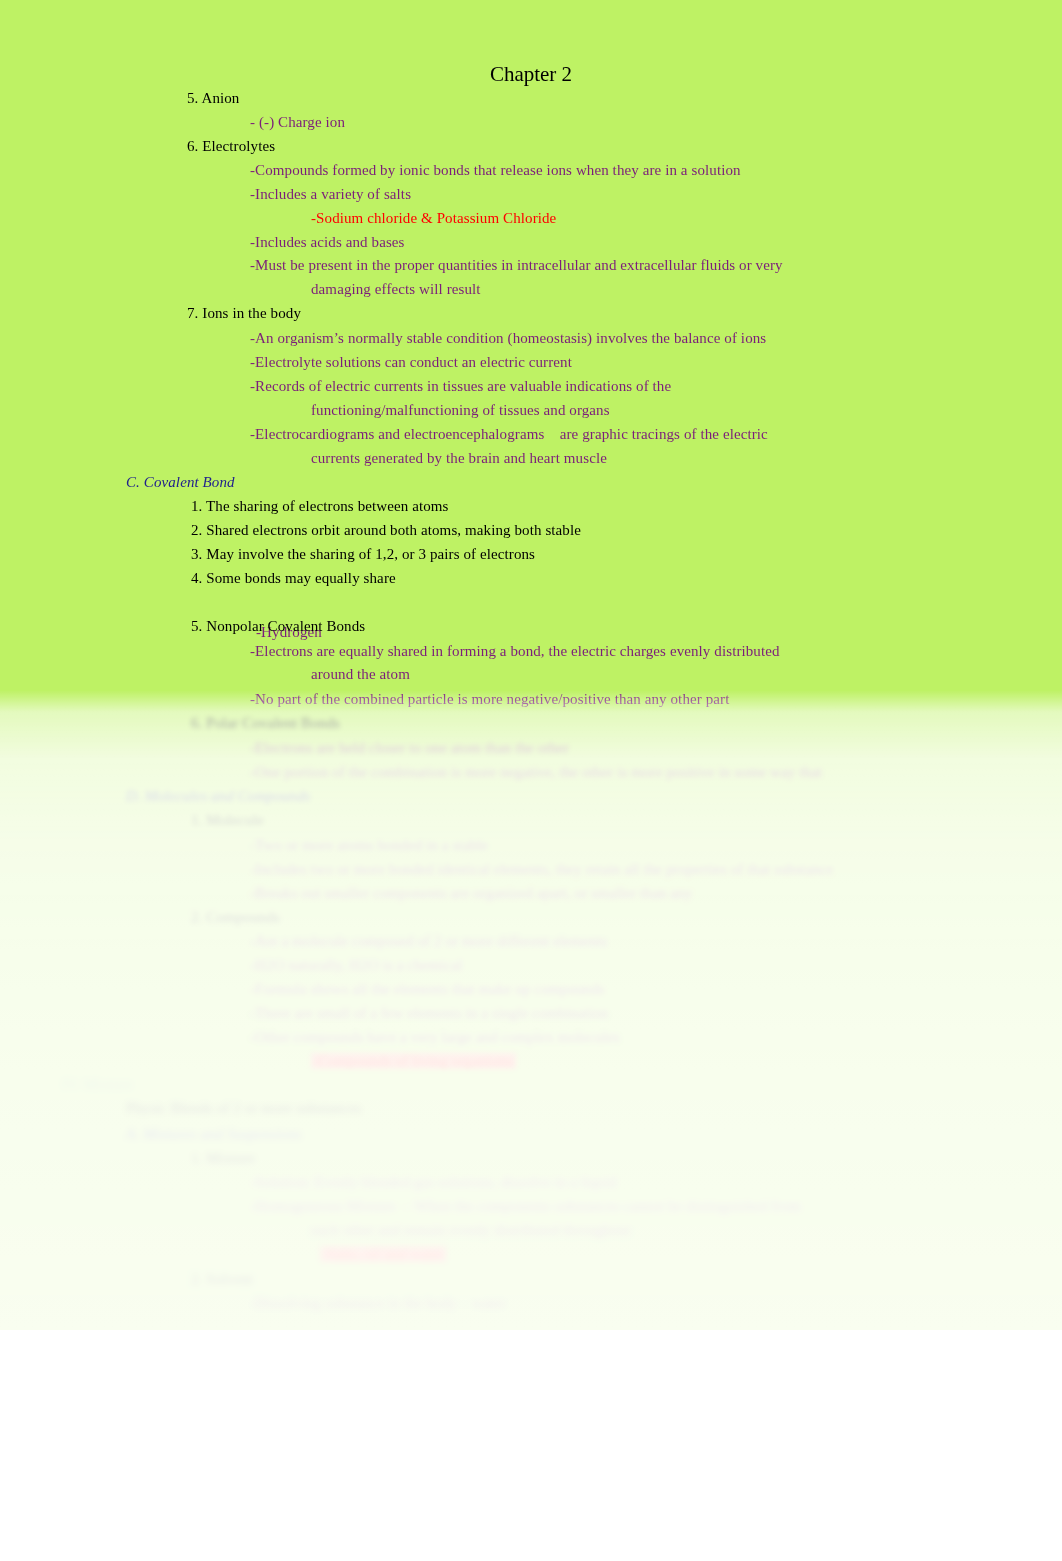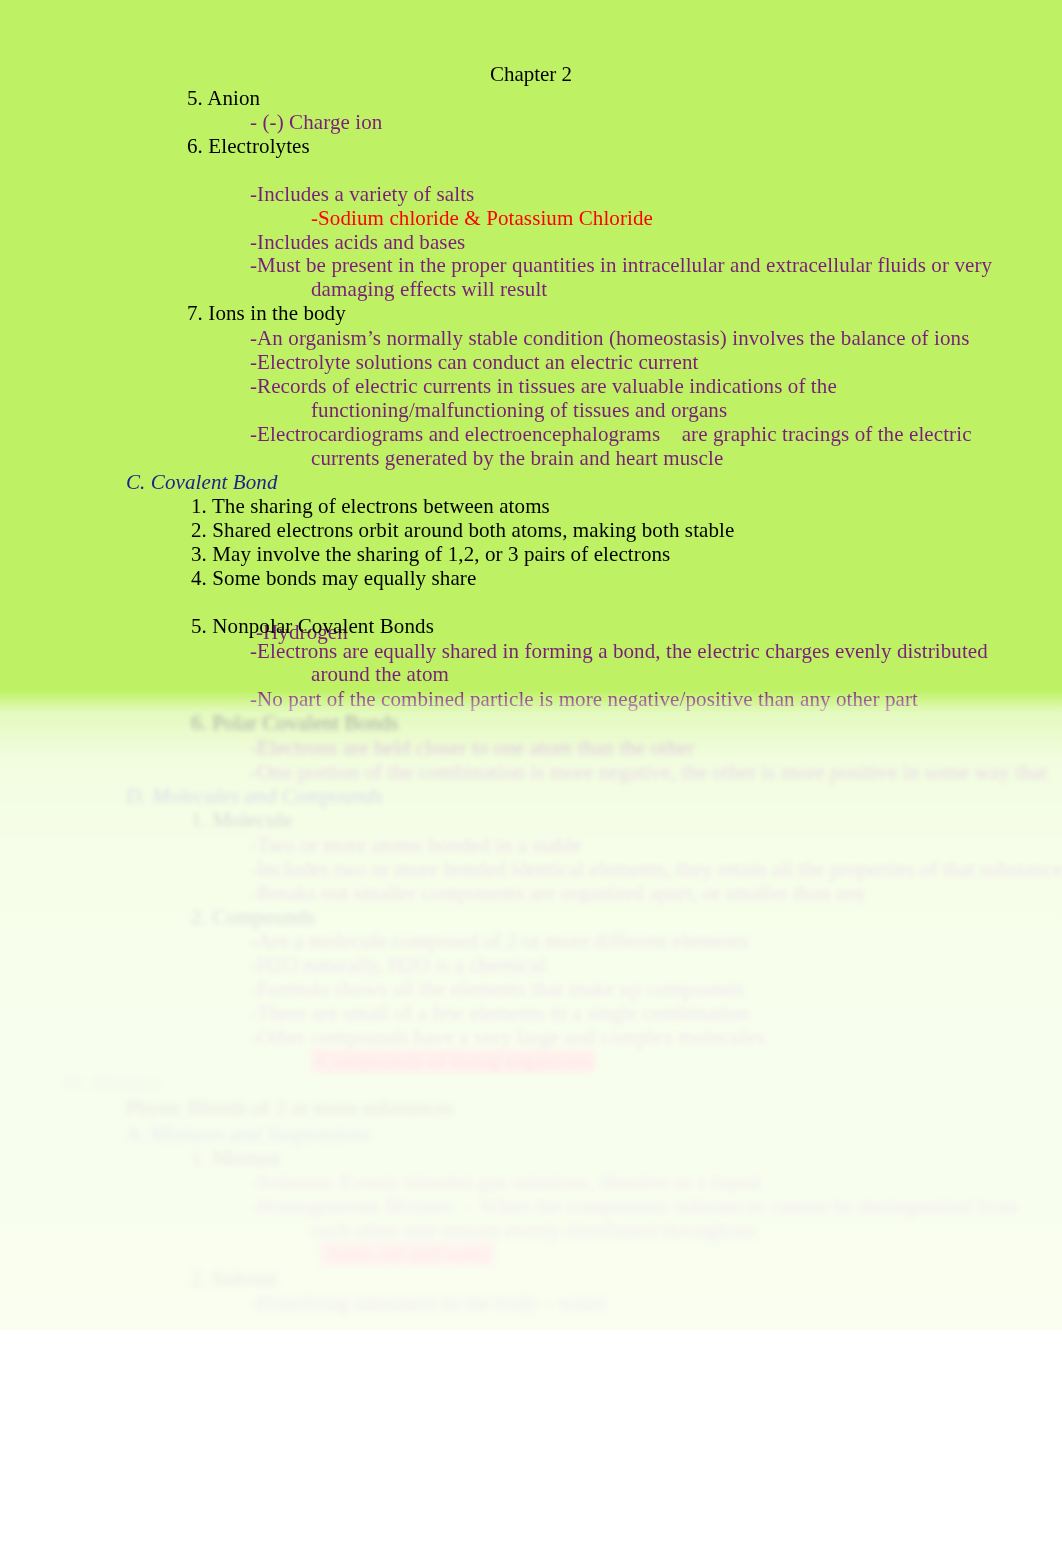--- a/index.html
+++ b/index.html
@@ -18,21 +18,21 @@
   #page {
     position: relative;
     width: 1062px;
     height: 1561px;
     background: #bef264;
   }
 
   
   .ln {
     position: absolute;
-    font-size: 21px;
+    font-size: 15px;
     line-height: 24px;
     white-space: pre;
     color: #000000;
     letter-spacing: 0.1px;
   }
   .purple  { color: #7B1E7A; }
   .blue    { color: #21218C; font-style: italic; }
   .red     { color: #FF0000; }
   .green   { color: #6FB26F; }
   .black   { color: #000000; }
@@ -96,20 +96,21 @@
 </head>
 <body>
 
 <div id="page">
 
   <div class="chapter-title black">Chapter 2</div>
 
   <div class="ln black" style="top:86px;  left:187px;">5. Anion</div>
   <div class="ln purple" style="top:110px; left:250px;">- (-) Charge ion</div>
   <div class="ln black" style="top:134px; left:187px;">6. Electrolytes</div>
+  <div class="ln purple" style="top:158px; left:250px;">-Compounds formed by ionic bonds that release ions when they are in a solution</div>
   <div class="ln purple" style="top:182px; left:250px;">-Includes a variety of salts</div>
   <div class="ln red" style="top:206px; left:311px;">-Sodium chloride &amp; Potassium Chloride</div>
   <div class="ln purple" style="top:230px; left:250px;">-Includes acids and bases</div>
   <div class="ln purple" style="top:253px; left:250px;">-Must be present in the proper quantities in intracellular and extracellular fluids or very</div>
   <div class="ln purple" style="top:277px; left:311px;">damaging effects will result</div>
 
   <div class="ln black" style="top:301px; left:187px;">7. Ions in the body</div>
   <div class="ln purple" style="top:350px; left:250px;">-Electrolyte solutions can conduct an electric current</div>
   <div class="ln purple" style="top:326px; left:250px;">-An organism’s normally stable condition (homeostasis) involves the balance of ions</div>
   <div class="ln purple" style="top:374px; left:250px;">-Records of electric currents in tissues are valuable indications of the</div>

